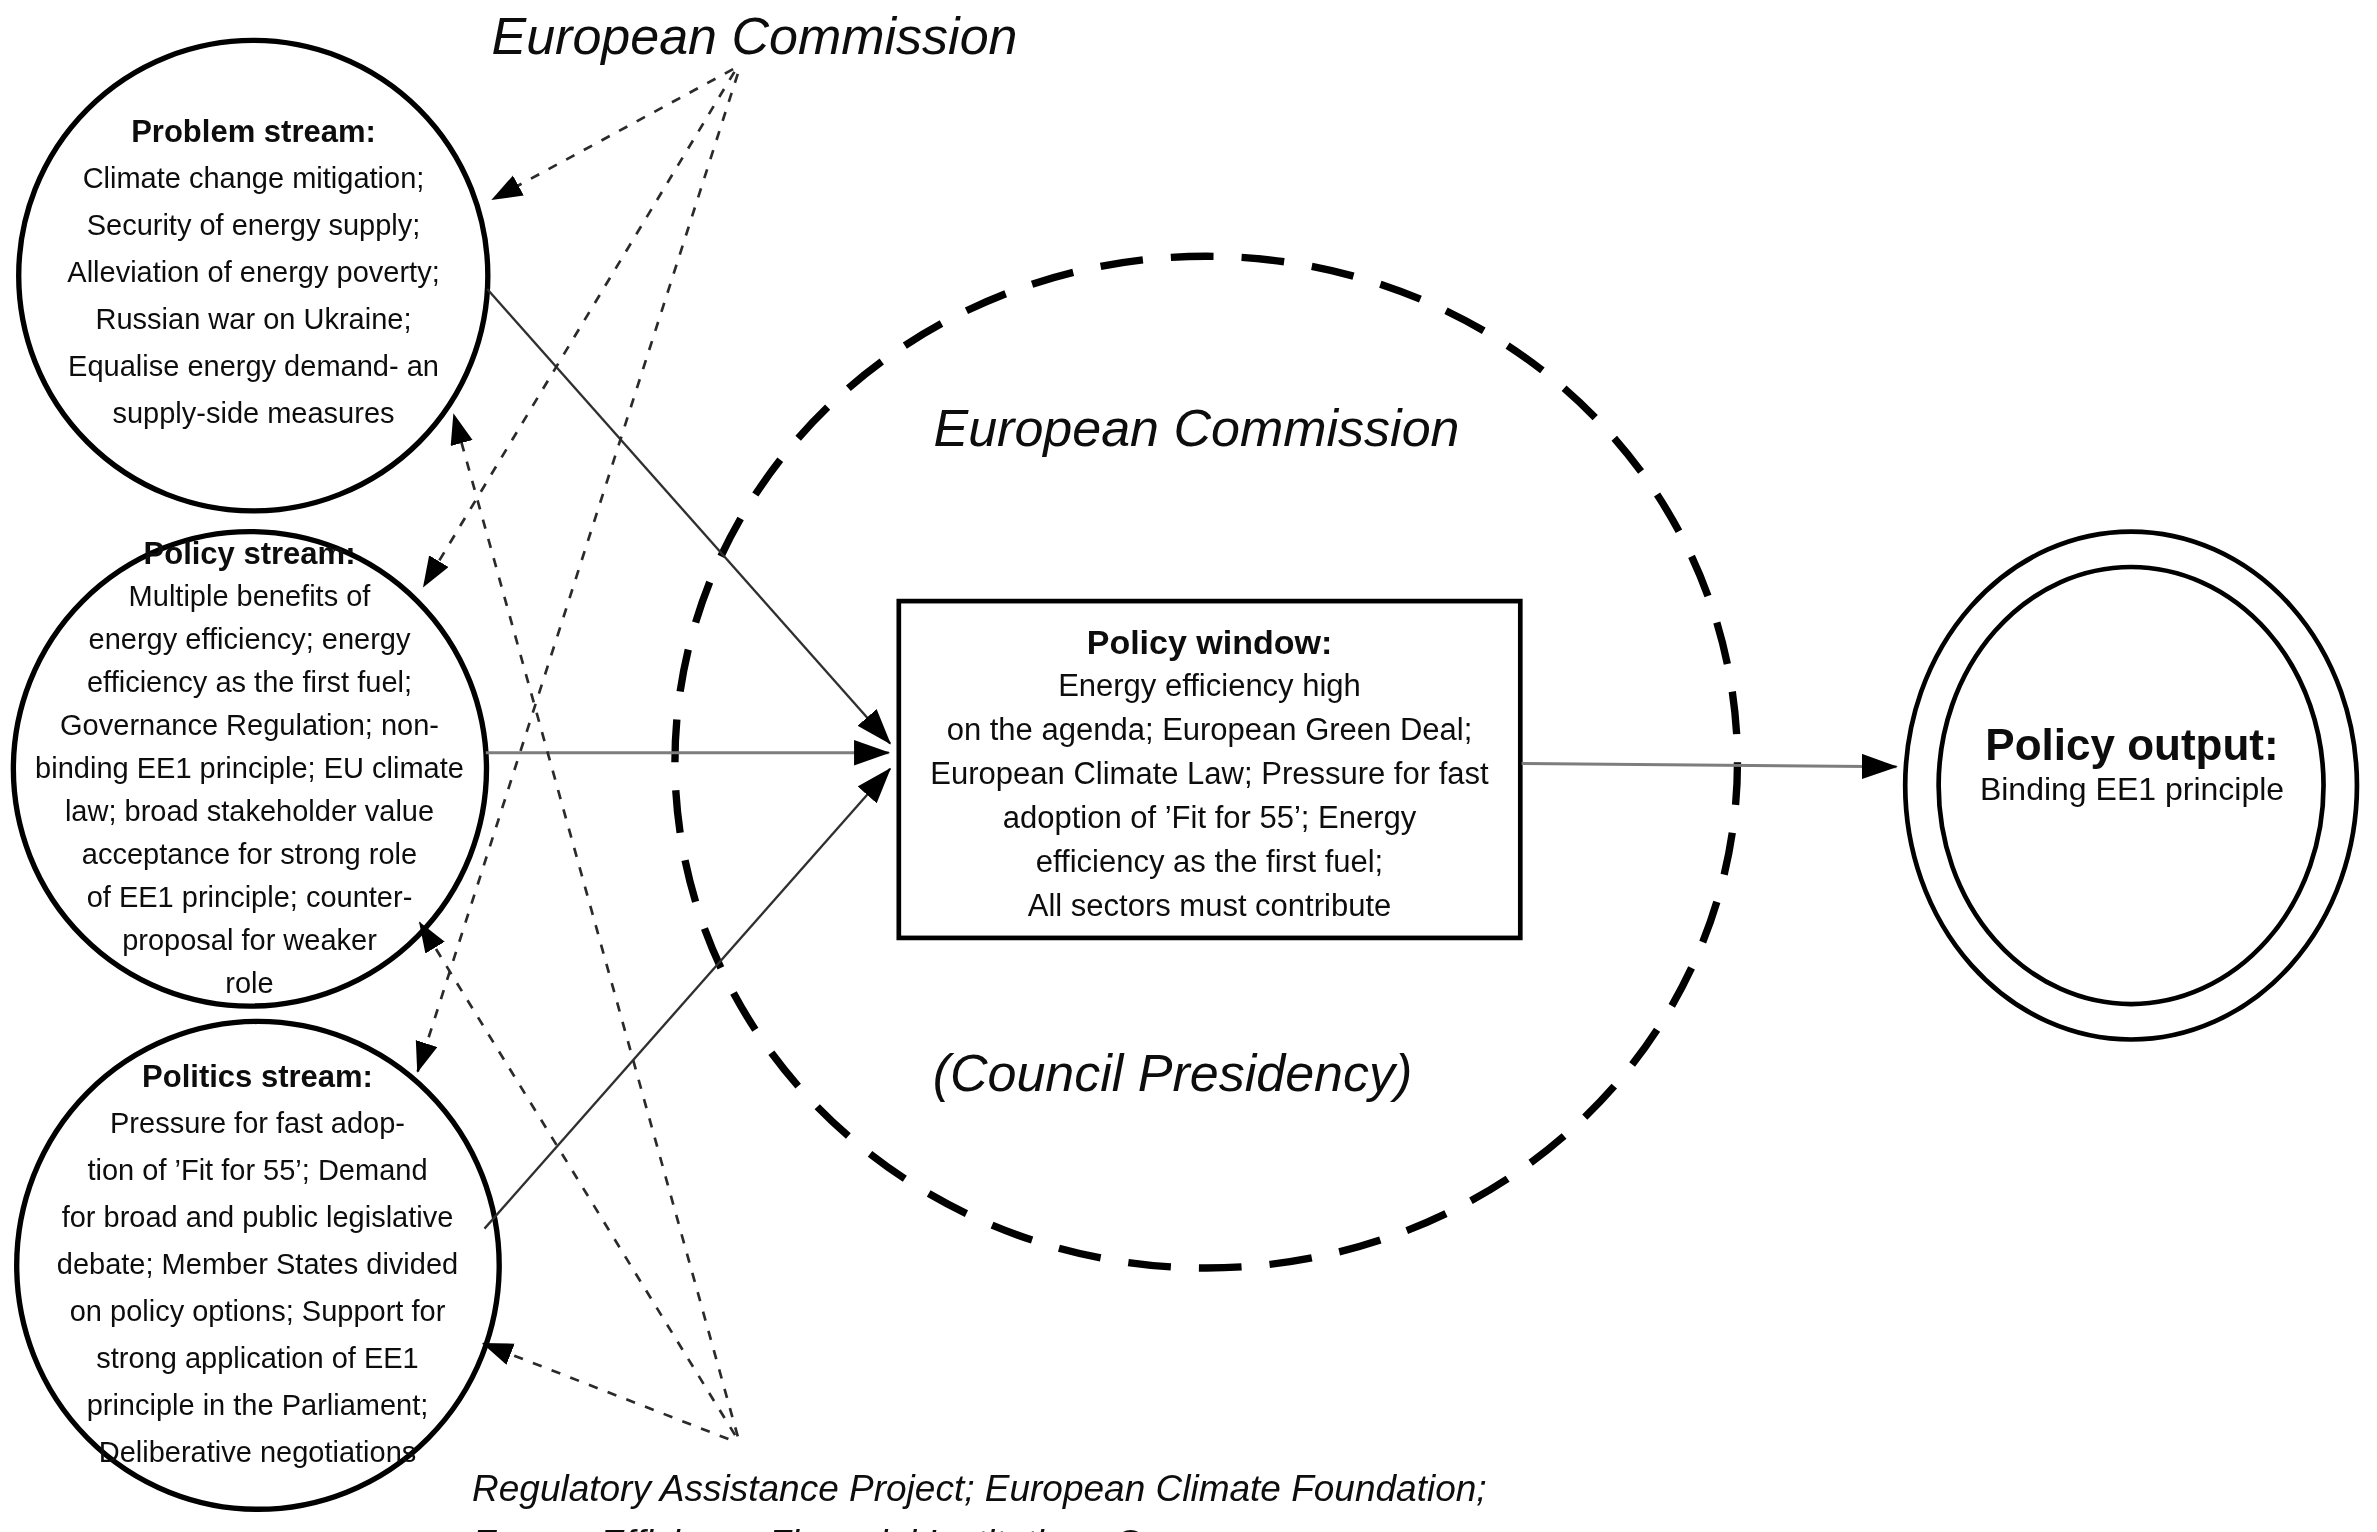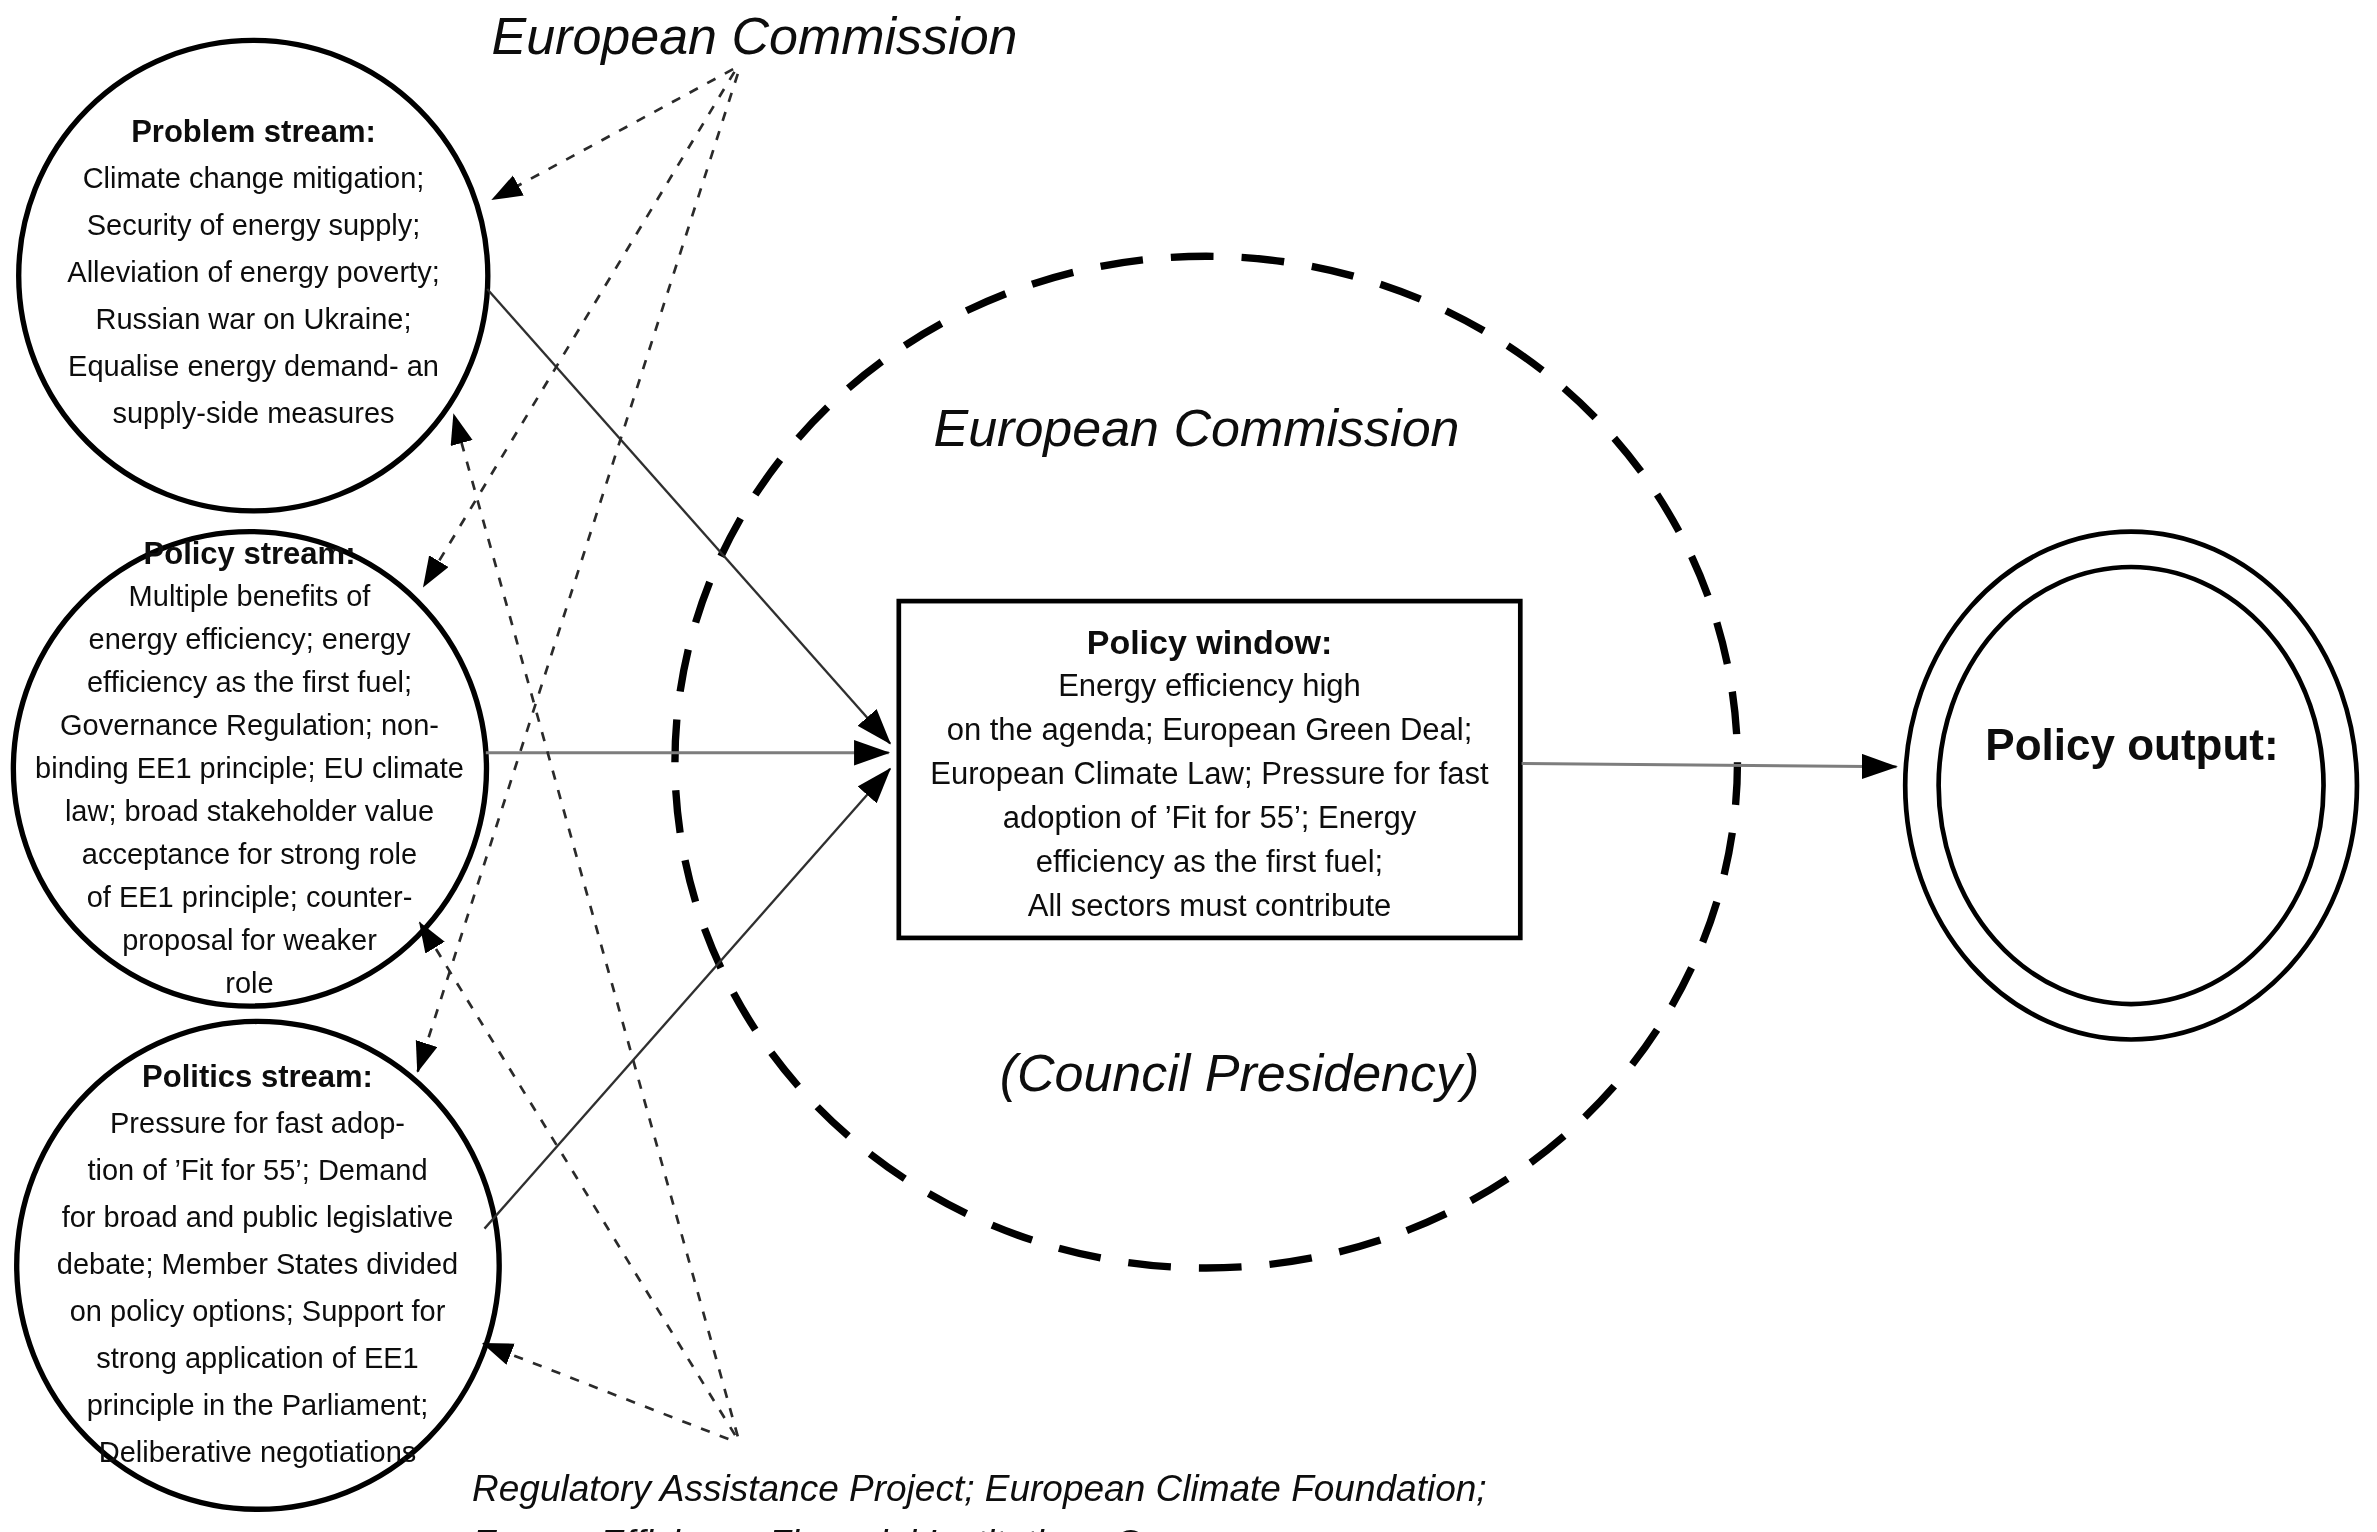--- a/index.html
+++ b/index.html
@@ -20,21 +20,21 @@
   .problem-text{left:26px;top:108px;width:455px;text-align:center;}
   .policy-text{left:29px;top:532px;width:441px;line-height:43px;}
   .politics-text{left:37px;top:1053px;width:441px;}
   .window-text{left:912px;top:620px;width:595px;font-size:31px;line-height:44px;}
   .window-text .title{font-size:34px;}
   .output-text{left:1918px;top:723px;width:428px;font-size:32px;line-height:44px;}
   .output-text .title{font-size:44px;}
   .actor-label{position:absolute;font-style:italic;font-size:52px;line-height:48px;color:#0d0d0d;text-align:center;}
   .top-ec-label{left:487px;top:12px;width:535px;}
   .inner-ec-label{left:929px;top:404px;width:535px;}
-  .council-label{left:972px;top:1049px;width:535px;}
+  .council-label{left:905px;top:1049px;width:535px;}
   .bottom-label{left:472px;top:1413px;width:1170px;text-align:left;font-size:37px;line-height:55px;white-space:pre-line;margin-top:48px;}
 </style>
 </head>
 <body>
 
 <div class="stage">
 
   <svg class="layer" viewBox="0 0 3557 2293" aria-hidden="true">
     <defs>
       <marker id="arrowDash" markerUnits="userSpaceOnUse" markerWidth="50" markerHeight="38" refX="44" refY="17" orient="auto">
@@ -121,16 +121,17 @@
     <div class="body">Energy efficiency high
 on the agenda; European Green Deal;
 European Climate Law; Pressure for fast
 adoption of ’Fit for 55’; Energy
 efficiency as the first fuel;
 All sectors must contribute</div>
   </div>
 
   <div class="txt output-text">
     <div class="title">Policy output:</div>
+    <div class="body">Binding EE1 principle</div>
   </div>
 
 </div>
 
 
 </body></html>

